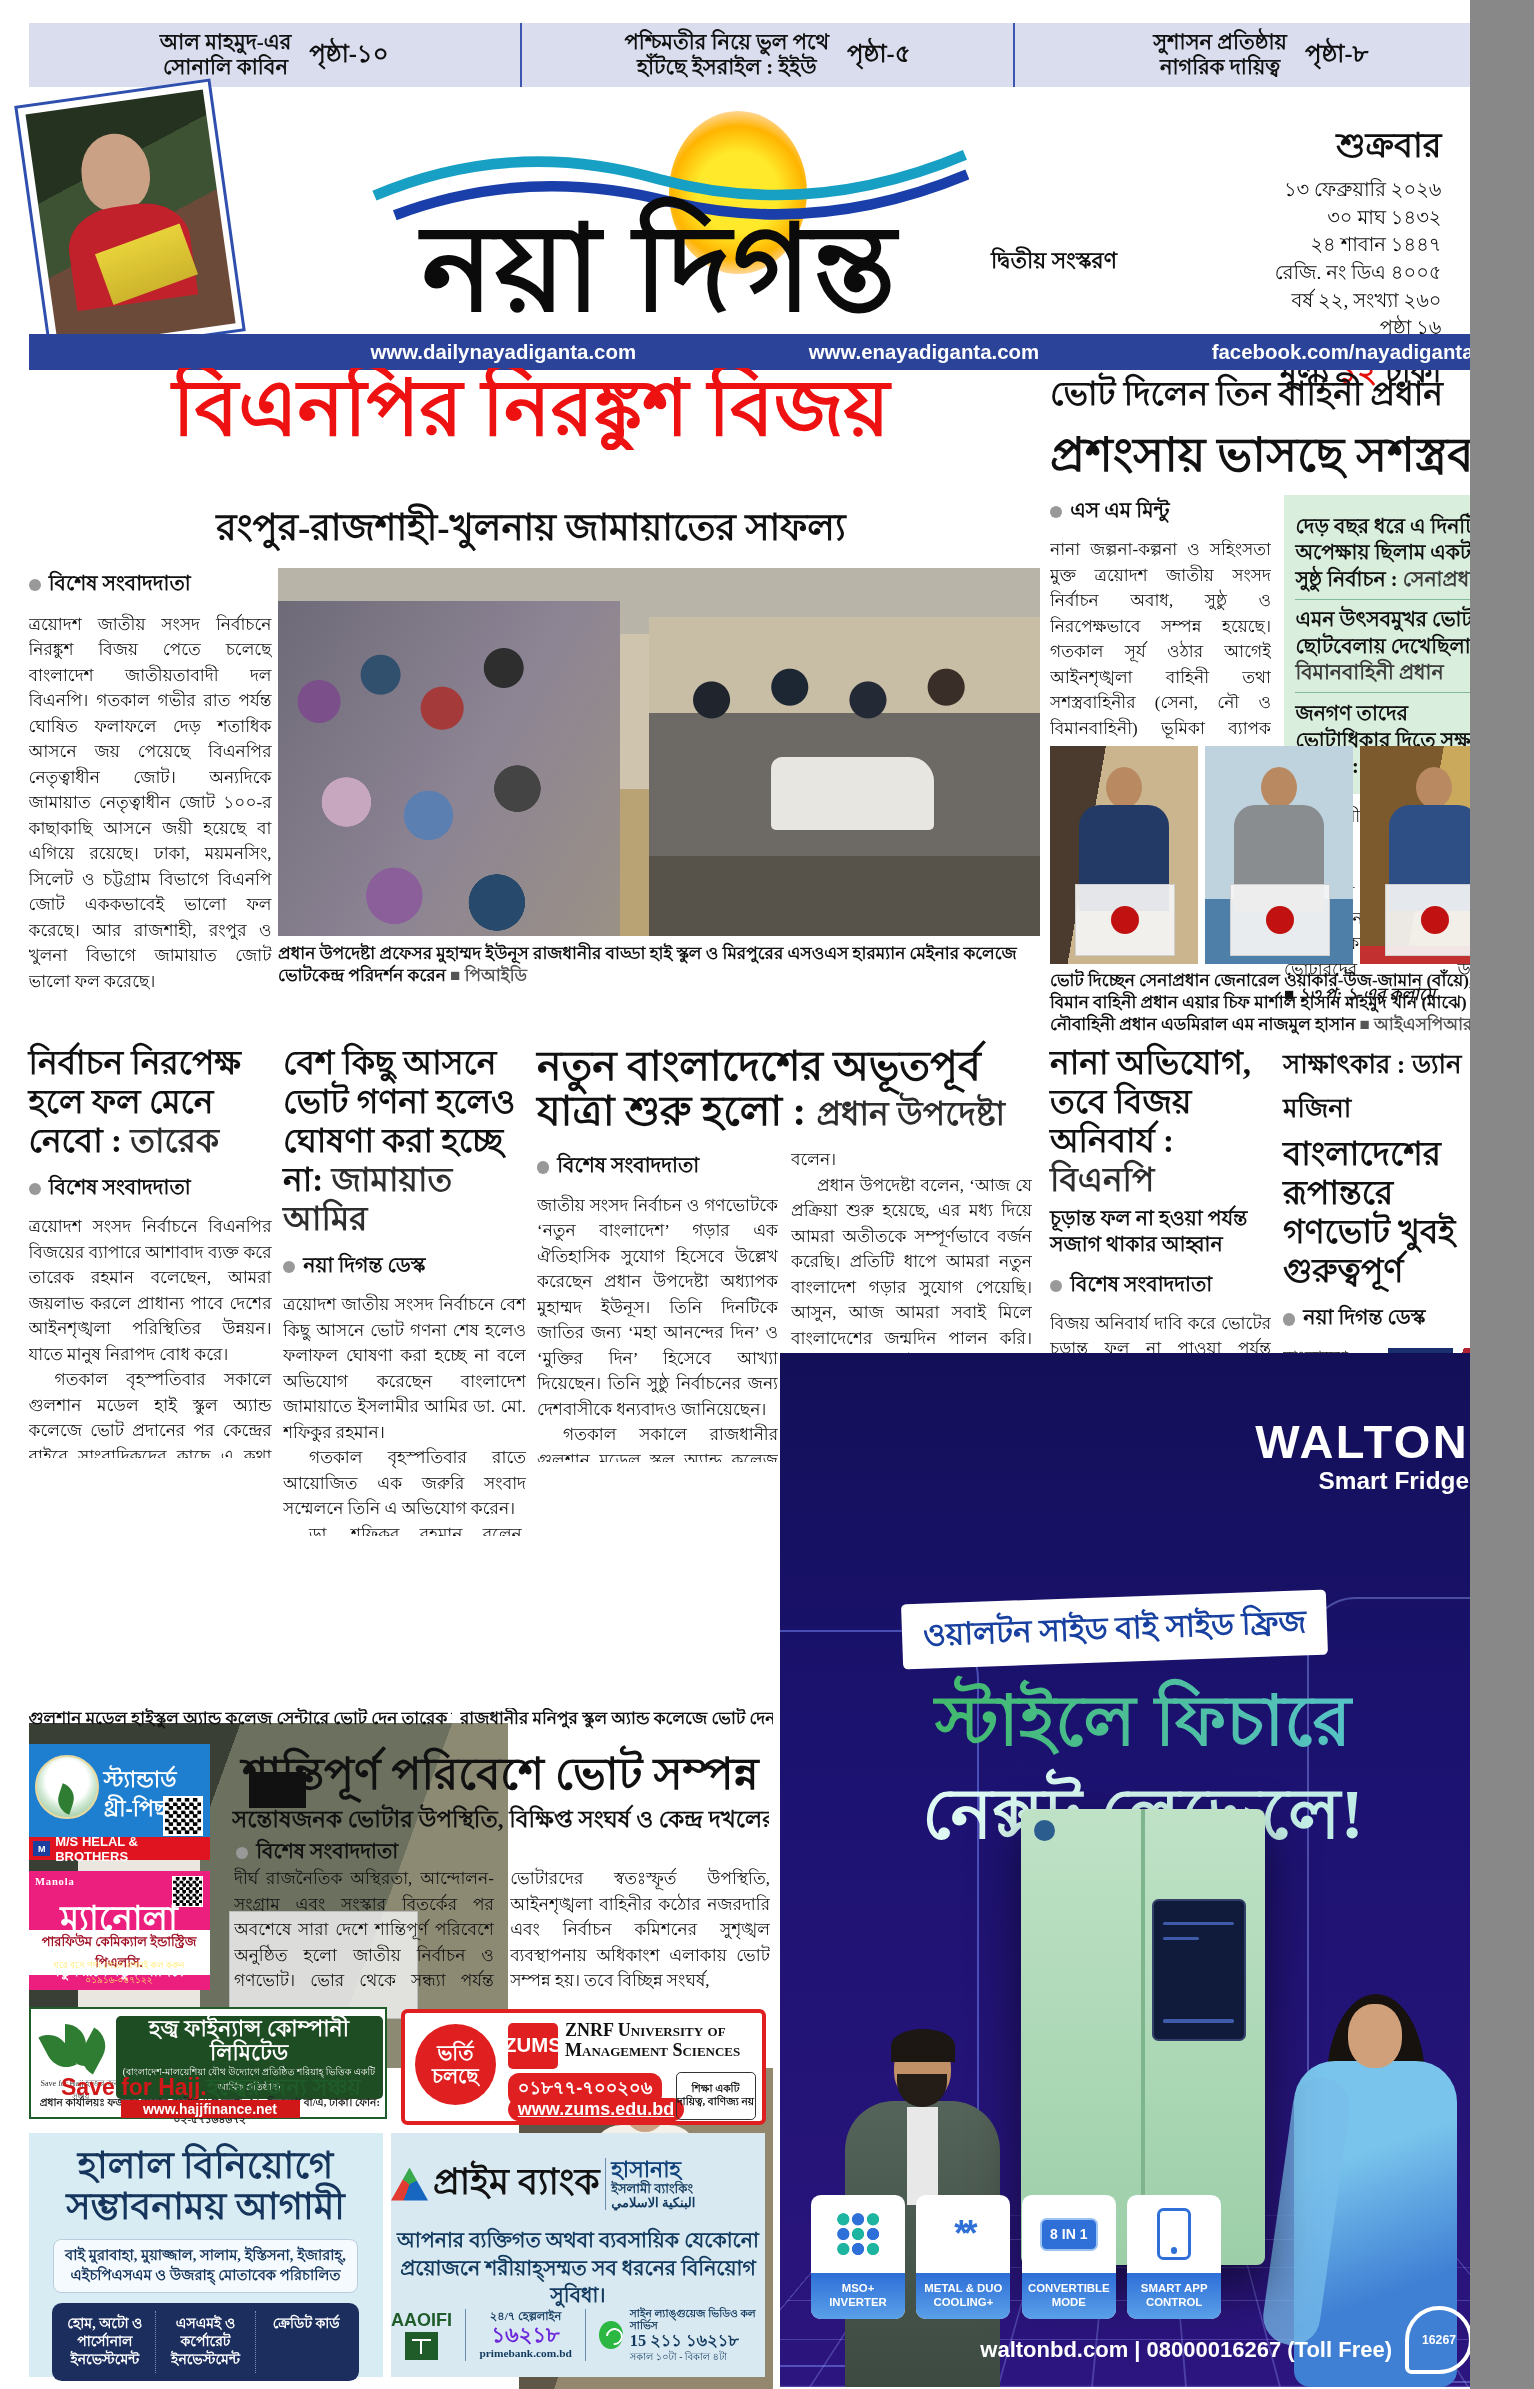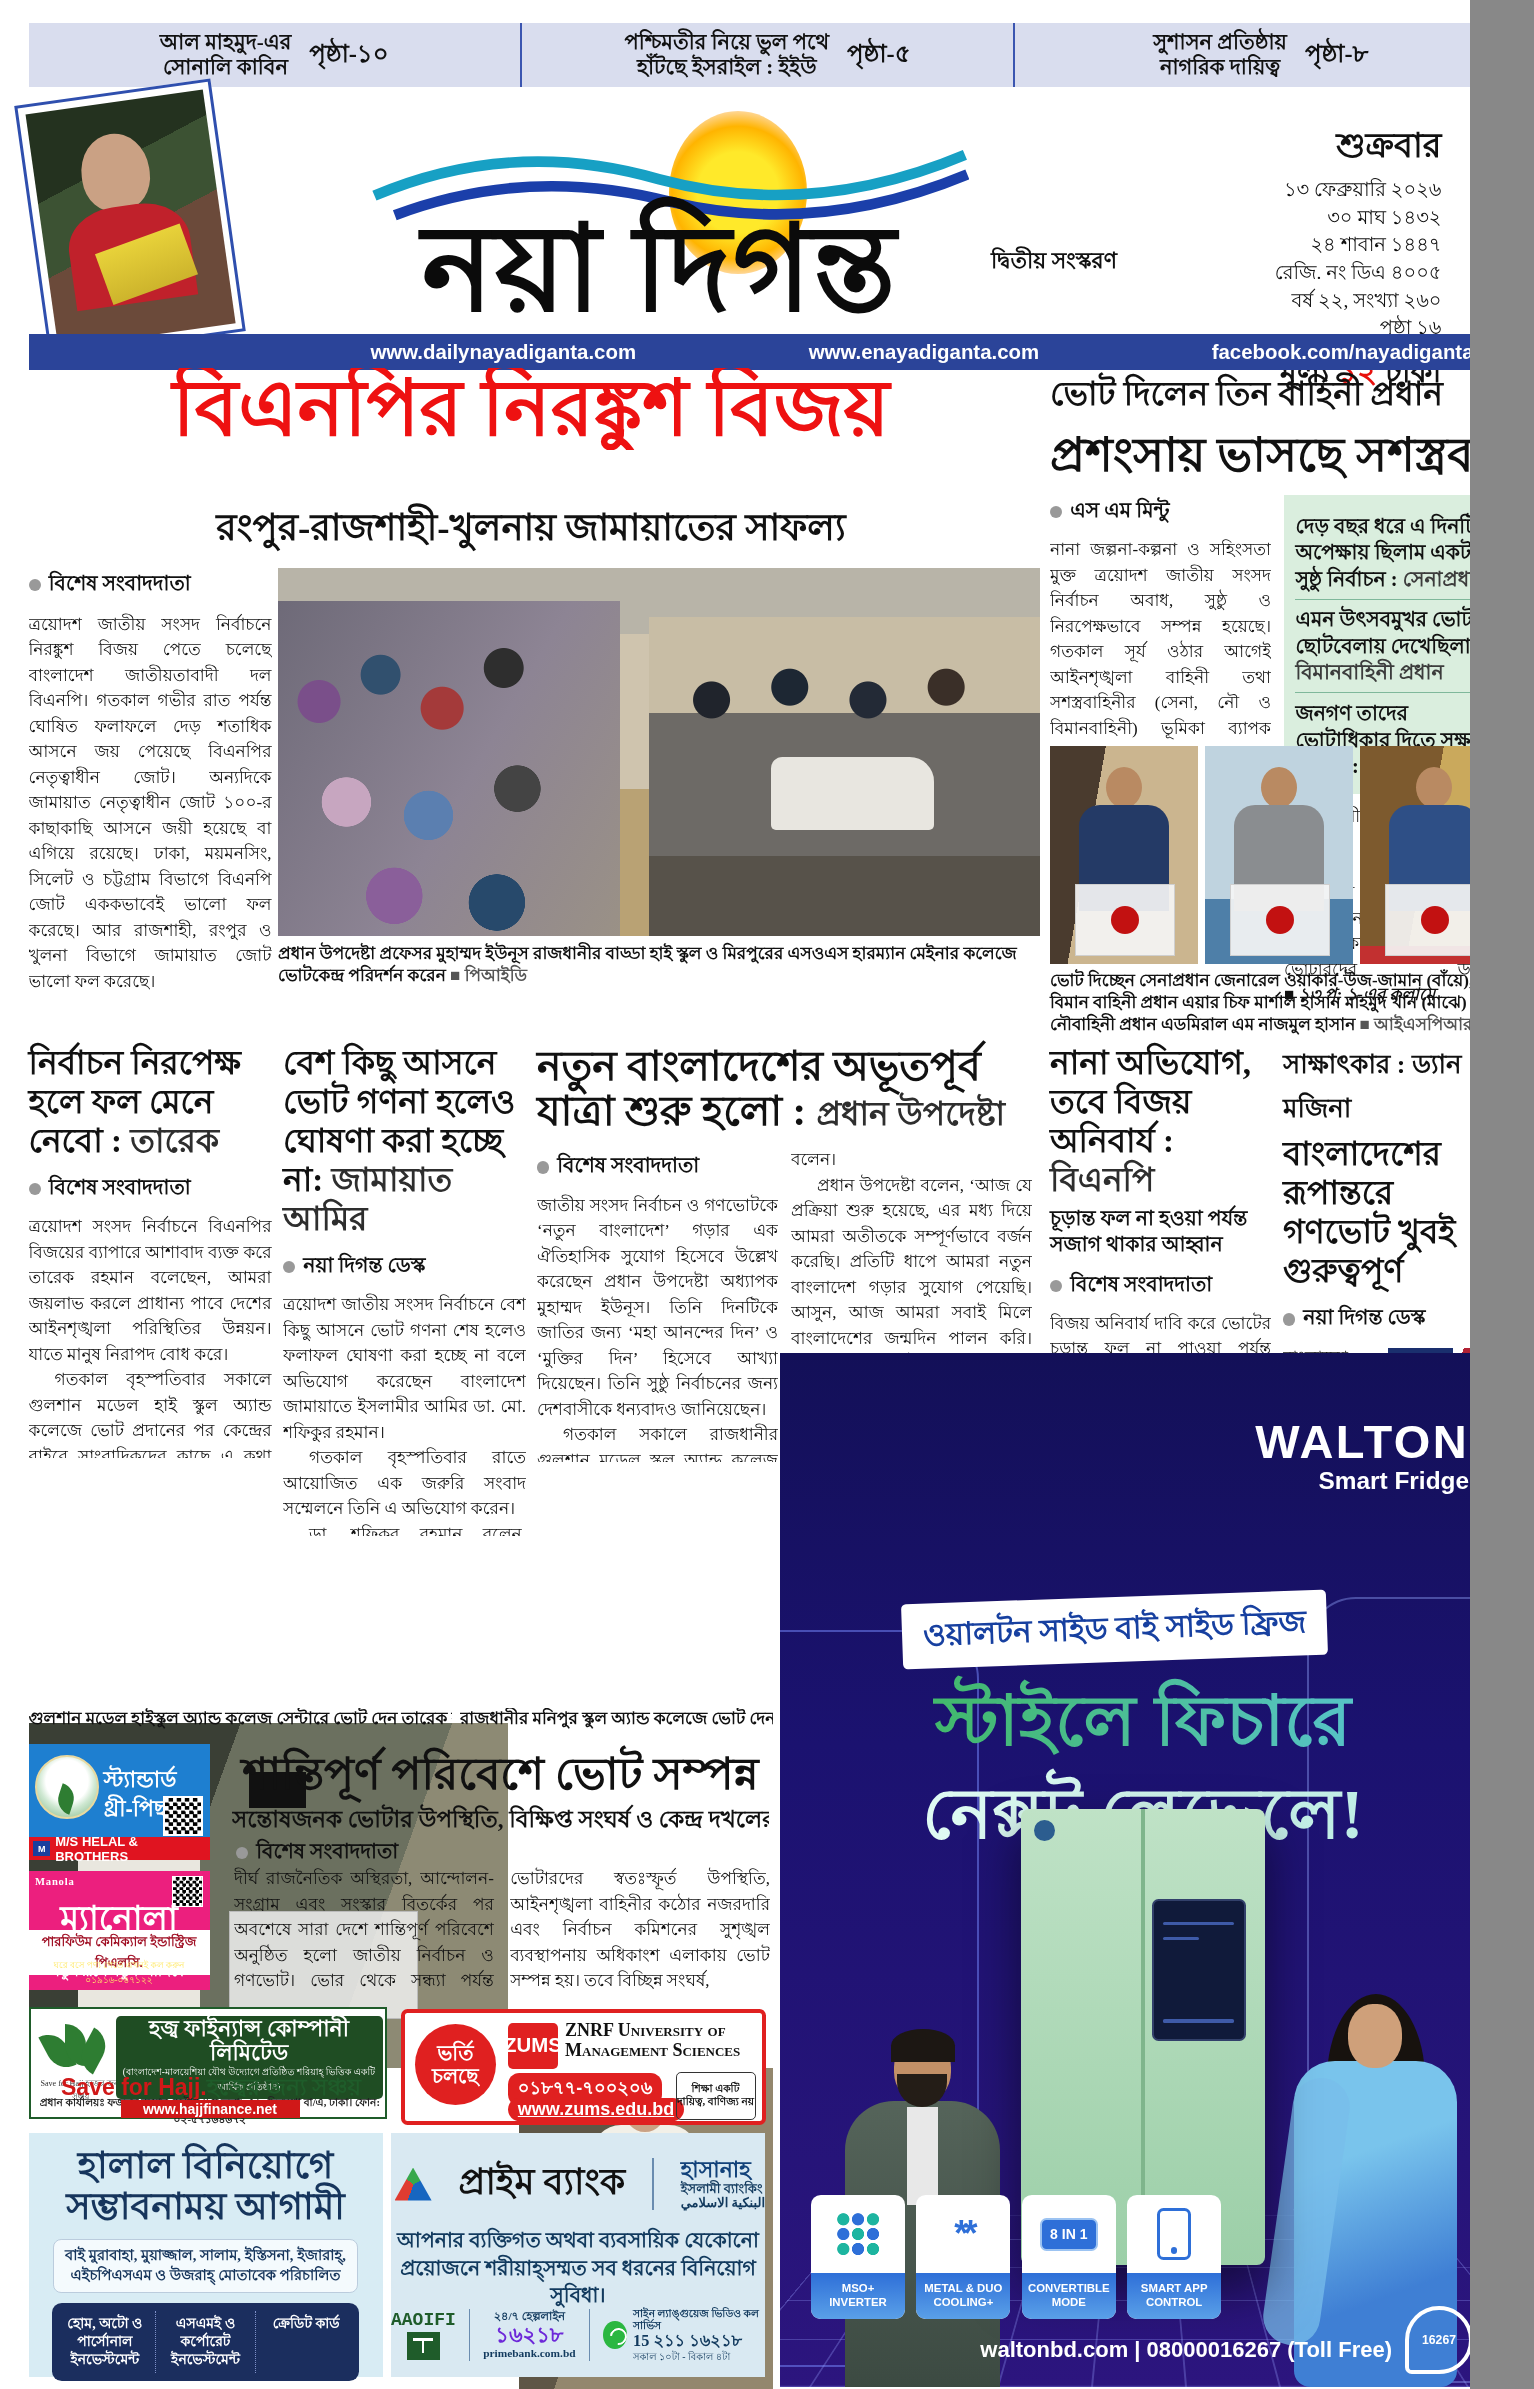--- a/index.html
+++ b/index.html
@@ -194,30 +194,30 @@
   #ad-zums .p2{top:85px;text-decoration:underline;}
   #ad-zums .motto{position:absolute;right:6.5px;top:59px;width:78px;height:46px;border:1.6px solid #333;border-radius:4.9px;font-size:10.6px;font-weight:bold;text-align:center;display:flex;align-items:center;justify-content:center;line-height:1.2;}
   
   #ad-halal{left:28.5px;top:2133px;width:354px;height:244px;background:#d8ecf4;color:#16355c;text-align:center;}
   #ad-halal .h1{font-size:37px;font-weight:900;line-height:1.1;padding-top:13px;}
   #ad-halal .wbox{margin:11.4px auto 0;width:293px;background:#f4fafd;border:0.8px solid #bcd;border-radius:8.1px;font-size:14.7px;font-weight:bold;padding:6.5px 4.9px;line-height:1.35;}
   #ad-halal .nbox{margin:9.8px auto 0;width:301px;background:#1b2e5e;color:#fff;border-radius:9.8px;display:flex;padding:8.1px 3.3px;}
   #ad-halal .nbox div{flex:1;font-size:14px;font-weight:bold;line-height:1.3;padding:3.3px 4.9px;}
   #ad-halal .nbox div + div{border-left:1.6px dotted #7e90c8;}
   #ad-prime{left:391px;top:2133px;width:374px;height:244px;background:#d9e9f2;color:#123a5e;}
-  #ad-prime .row1{display:flex;align-items:center;justify-content:flex-end;gap:27px;padding-top:21px;}
+  #ad-prime .row1{display:flex;align-items:center;justify-content:flex-start;gap:5px;padding-top:21px;}
   #ad-prime .tri{width:37px;height:33px;clip-path:polygon(50% 0,0 100%,100% 100%);background:conic-gradient(from 200deg,#e03c31 0 30%,#37a84c 0 62%,#1766c0 0);}
   #ad-prime .pname{font-size:36px;font-weight:800;color:#111;}
   #ad-prime .vdiv{width:1.6px;height:52px;background:#6a8cb0;}
   #ad-prime .has{text-align:left;line-height:1.1;}
   #ad-prime .has .h{font-size:22px;font-weight:900;color:#12427a;}
   #ad-prime .has .s{font-size:13px;font-weight:bold;}
   #ad-prime .msg{margin-top:13px;text-align:center;font-size:20.4px;font-weight:800;line-height:1.35;}
   #ad-prime .row3{position:absolute;left:0;bottom:14.7px;width:100%;display:flex;align-items:center;justify-content:center;gap:13px;}
-  #ad-prime .aaoifi .en{color:#1f5c2a;font-size:18px;font-weight:900;font-family:Liberation Mono, monospace;}
+  #ad-prime .aaoifi .en{color:#1f5c2a;font-size:18px;font-weight:900;font-family:Liberation Sans, sans-serif;}
   #ad-prime .scales{width:33px;height:28px;background:#1f5c2a;position:relative;margin:1.6px auto 0;}
   #ad-prime .scales:before{content:"";position:absolute;left:6.5px;top:6.5px;width:19.5px;height:2.4px;background:#fff;}
   #ad-prime .scales:after{content:"";position:absolute;left:14.7px;top:6.5px;width:2.4px;height:14.7px;background:#fff;}
   #ad-prime .hl{text-align:center;line-height:1.15;}
   #ad-prime .hl .a{font-size:11.4px;font-weight:bold;}
   #ad-prime .hl .b{font-size:21px;font-weight:900;color:#6d28d9;}
   #ad-prime .hl .c{font-size:11.4px;font-weight:bold;}
   #ad-prime .wa{display:flex;align-items:center;gap:6.5px;}
   #ad-prime .wadot{width:28px;height:28px;border-radius:50%;background:#2bb741;position:relative;}
   #ad-prime .wadot:before{content:"";position:absolute;left:7.3px;top:7.3px;width:13px;height:13px;border:2.4px solid #fff;border-radius:50%;border-left-color:transparent;transform:rotate(-40deg);}

